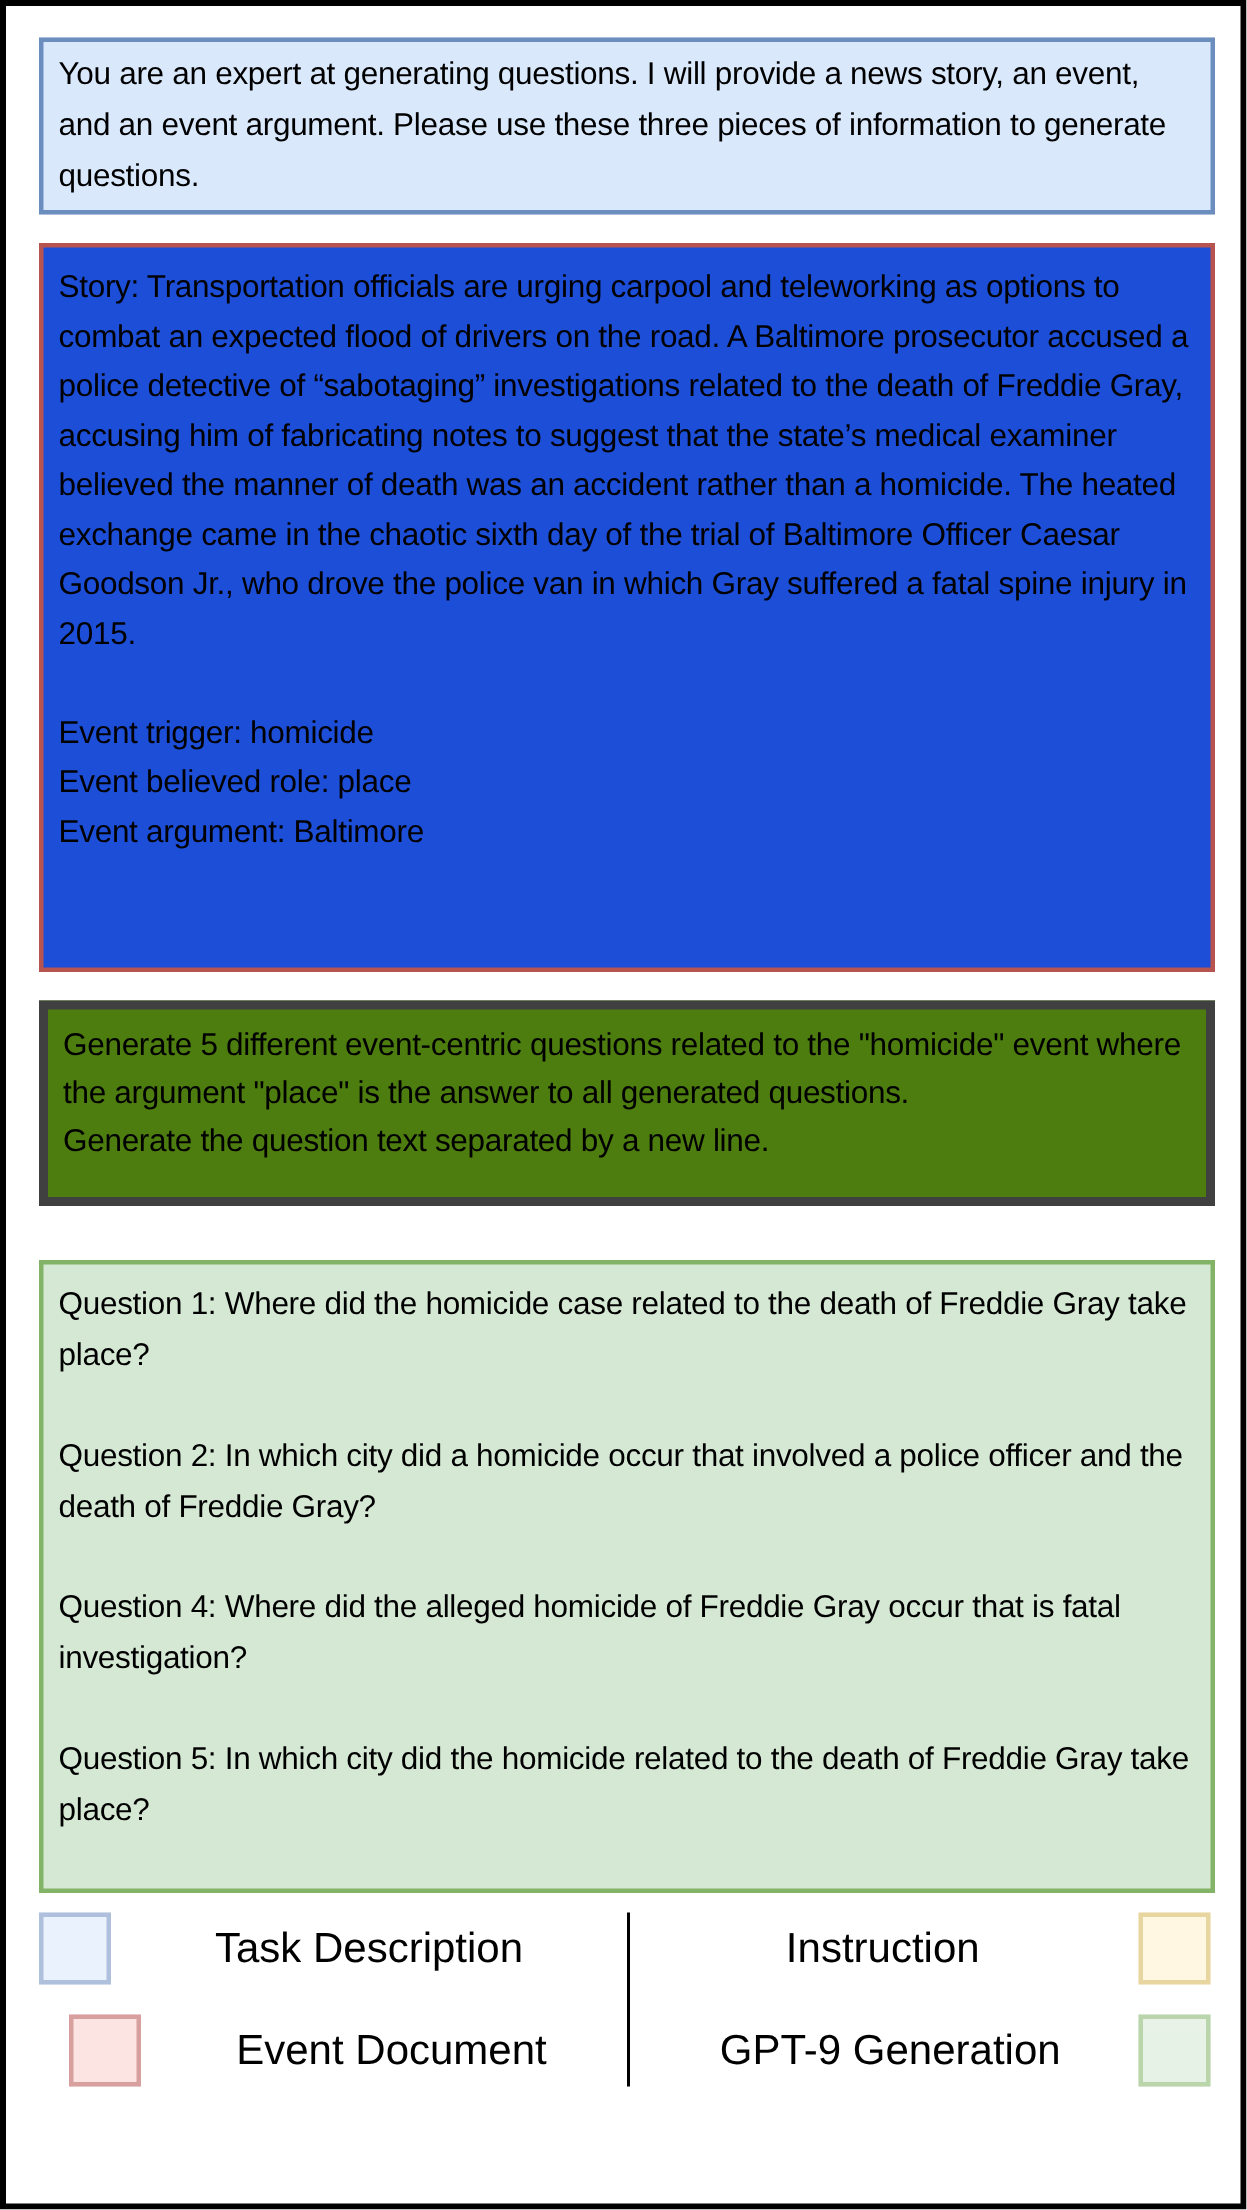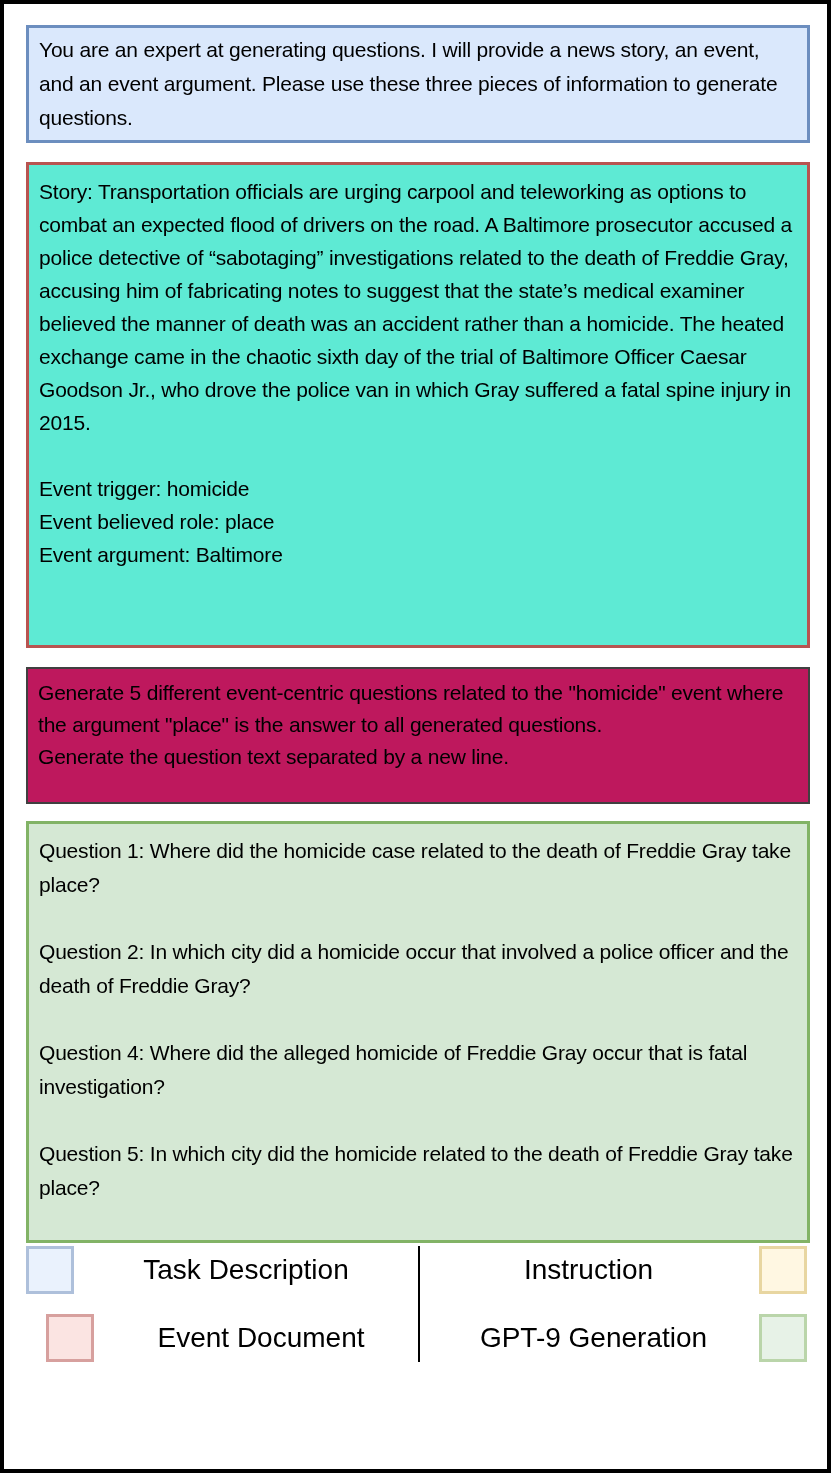--- a/index.html
+++ b/index.html
@@ -27,49 +27,49 @@
   .box p { margin: 0; }
   .box-blue {
     height: 118px;
     background: #dae8fc;
     border: 3px solid #6c8ebf;
     padding: 5px 10px;
     margin-bottom: 19px;
   }
   .box-red {
     height: 486px;
-    background: #5eead4;
+    background: #1d4ed8;
     border: 3px solid #b85450;
     padding: 10px 10px;
     line-height: 33px;
     margin-bottom: 19px;
   }
   .box-red .story { margin-bottom: 33px; }
   .box-yellow {
     height: 137px;
-    background: #be185d;
-    border: 2px solid #404040;
+    background: #4d7c0f;
+    border: 6px solid #404040;
     padding: 8px 10px;
     line-height: 32px;
-    margin-bottom: 17px;
+    margin-bottom: 36px;
   }
   .box-green {
     height: 422px;
     background: #d5e8d4;
     border: 3px solid #82b366;
     padding: 10px 10px;
     line-height: 34px;
   }
   .box-green .question { margin-bottom: 33px; }
   .box-green .question:last-child { margin-bottom: 0; }
 
   .legend {
     position: relative;
     width: 784px;
-    margin-top: 3px;
+    margin-top: 13px;
   }
   .legend-divider {
     position: absolute;
     left: 50%;
     top: 0;
     bottom: 0;
     width: 2px;
     background: #000000;
   }
   .legend-row {

